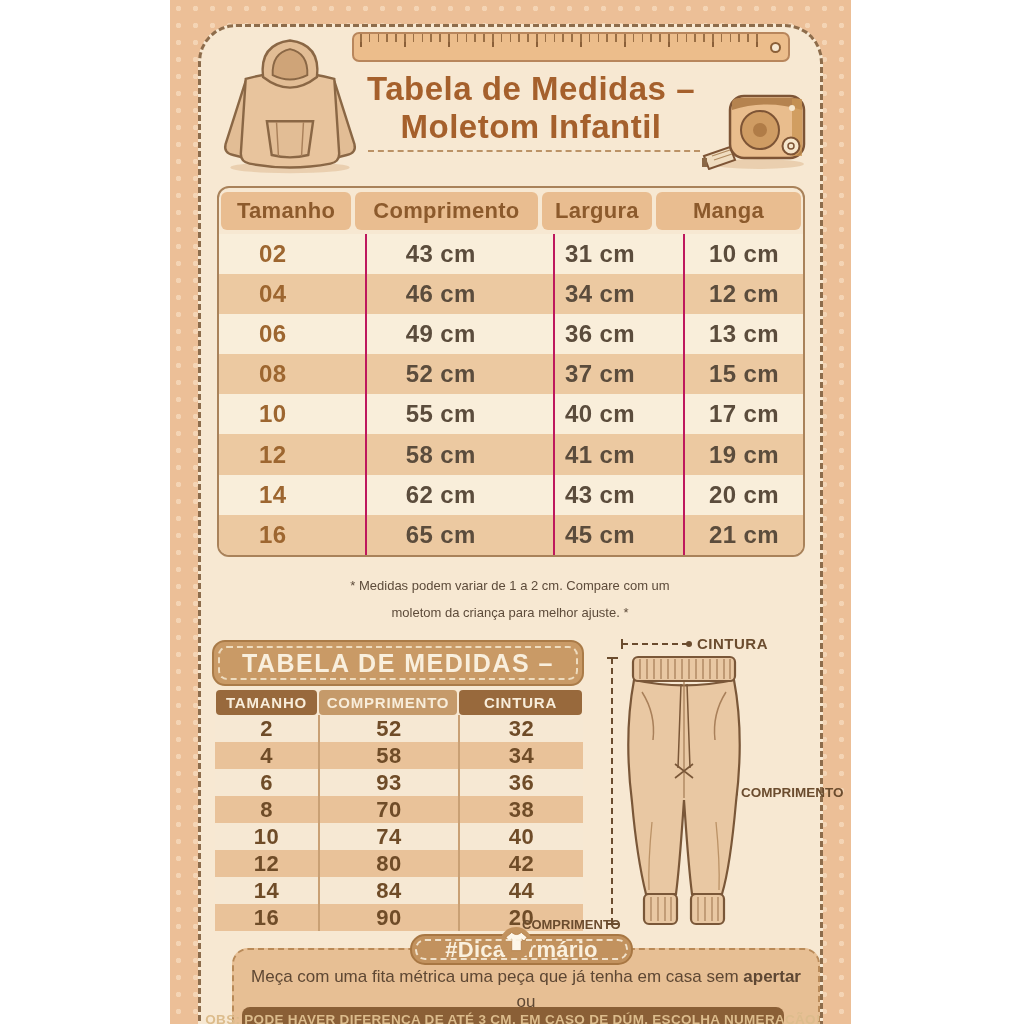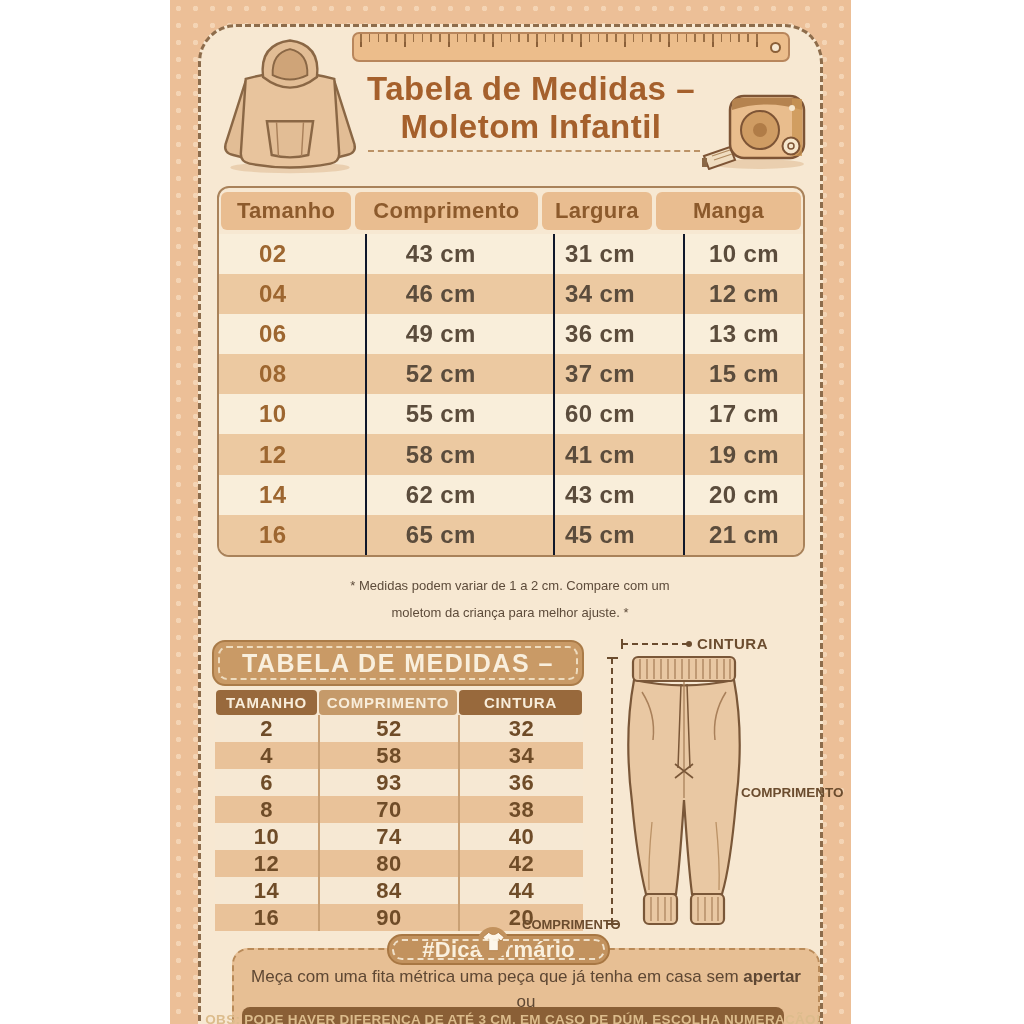--- a/index.html
+++ b/index.html
@@ -29,21 +29,21 @@
     border-radius:12px;overflow:hidden;box-sizing:border-box;}
   .t1-head{display:flex;height:46px;}
   .t1-hc{box-sizing:border-box;padding:4px 2px;height:46px;}
   .hc-in{height:100%;border-radius:6px;background:#e9bd90;display:flex;align-items:center;
     justify-content:center;font-weight:bold;font-size:22px;color:#8c5a2c;letter-spacing:.3px;}
   .t1-row{display:flex;height:40.1px;}
   .t1-body .t1-row:nth-child(odd){background:#f9eeda;}
   .t1-body .t1-row:nth-child(even){background:#ecc9a1;}
   .t1 .c{box-sizing:border-box;display:flex;align-items:center;justify-content:center;
     font-size:24px;color:#5b4c3c;font-weight:bold;letter-spacing:.4px;}
-  .t1 .c1,.t1 .c2,.t1 .c3{border-left:2px solid #0f172a;margin-left:38px;}
+  .t1 .c1,.t1 .c2,.t1 .c3{border-left:2px solid #be185d;margin-left:38px;}
   .t1-hc.w0,.t1 .c0{width:135px;}
   .t1-hc.w1,.t1 .c1{width:188px;}
   .t1-hc.w2,.t1 .c2{width:115px;}
   .t1-hc.w3,.t1 .c3{width:150px;}
   .t1 .c0{color:#9d6630;text-align:right;}
   
   .note{position:absolute;left:40px;top:572px;width:600px;text-align:center;font-size:13px;
     line-height:27px;color:#5d4b3a;}
   
   .banner{position:absolute;left:42px;top:640px;width:372px;height:46px;background:#c99a66;
@@ -79,21 +79,21 @@
   .len-line:after{content:"";position:absolute;bottom:-1px;left:-6px;width:11px;height:2px;background:#6b4c2e;}
   .lbl-cintura{left:527px;top:635px;font-size:15px;letter-spacing:.5px;}
   .lbl-comp-side{left:563px;top:785px;font-size:13.5px;}
   .lbl-comp-side .dot{display:inline-block;width:5px;height:5px;border-radius:50%;background:#6b4c2e;vertical-align:middle;margin-right:3px;}
   .lbl-comp-bottom{left:352px;top:917px;width:86px;text-align:right;font-size:13px;}
   
   .panel{position:absolute;left:62px;top:948px;width:588px;height:96px;background:#e7bf94;
     border:2px dashed #b98a58;border-radius:16px;box-sizing:border-box;}
   .tip{position:absolute;left:70px;top:964px;width:572px;text-align:center;font-size:17px;
     line-height:25px;color:#5e4733;}
-  .badge{position:absolute;left:217px;top:934px;width:223px;height:31px;background:#c2925e;
+  .badge{position:absolute;left:240px;top:934px;width:223px;height:31px;background:#c2925e;
     border:2px solid #a87743;border-radius:15px;box-sizing:border-box;display:flex;
     align-items:center;justify-content:center;gap:6px;}
   .badge:after{content:"";position:absolute;inset:3px;border:2px dashed rgba(250,240,222,.85);border-radius:10px;}
   .badge-text{font-size:22px;font-weight:bold;color:#faf0de;letter-spacing:.3px;}
   .badge .bump{position:absolute;left:88px;top:-9px;width:32px;height:32px;border-radius:50%;background:#c2925e;}
   .badge .shirt{position:absolute;left:92px;top:-6px;}
   .obs{position:absolute;left:72px;top:1007px;width:542px;height:30px;background:#8a5f36;
     border-radius:8px;display:flex;align-items:flex-start;justify-content:center;}
   .obs-text{font-size:13.5px;font-weight:bold;color:#dcbc8c;letter-spacing:.3px;margin-top:5px;white-space:nowrap;}
 </style>
@@ -176,21 +176,21 @@
           </div>
       <div class="t1-row">
             <div class="c c0">08</div>
             <div class="c c1">52 cm</div>
             <div class="c c2">37 cm</div>
             <div class="c c3">15 cm</div>
           </div>
       <div class="t1-row">
             <div class="c c0">10</div>
             <div class="c c1">55 cm</div>
-            <div class="c c2">60 cm</div>
+            <div class="c c2">40 cm</div>
             <div class="c c3">17 cm</div>
           </div>
       <div class="t1-row">
             <div class="c c0">12</div>
             <div class="c c1">58 cm</div>
             <div class="c c2">41 cm</div>
             <div class="c c3">19 cm</div>
           </div>
       <div class="t1-row">
             <div class="c c0">14</div>

